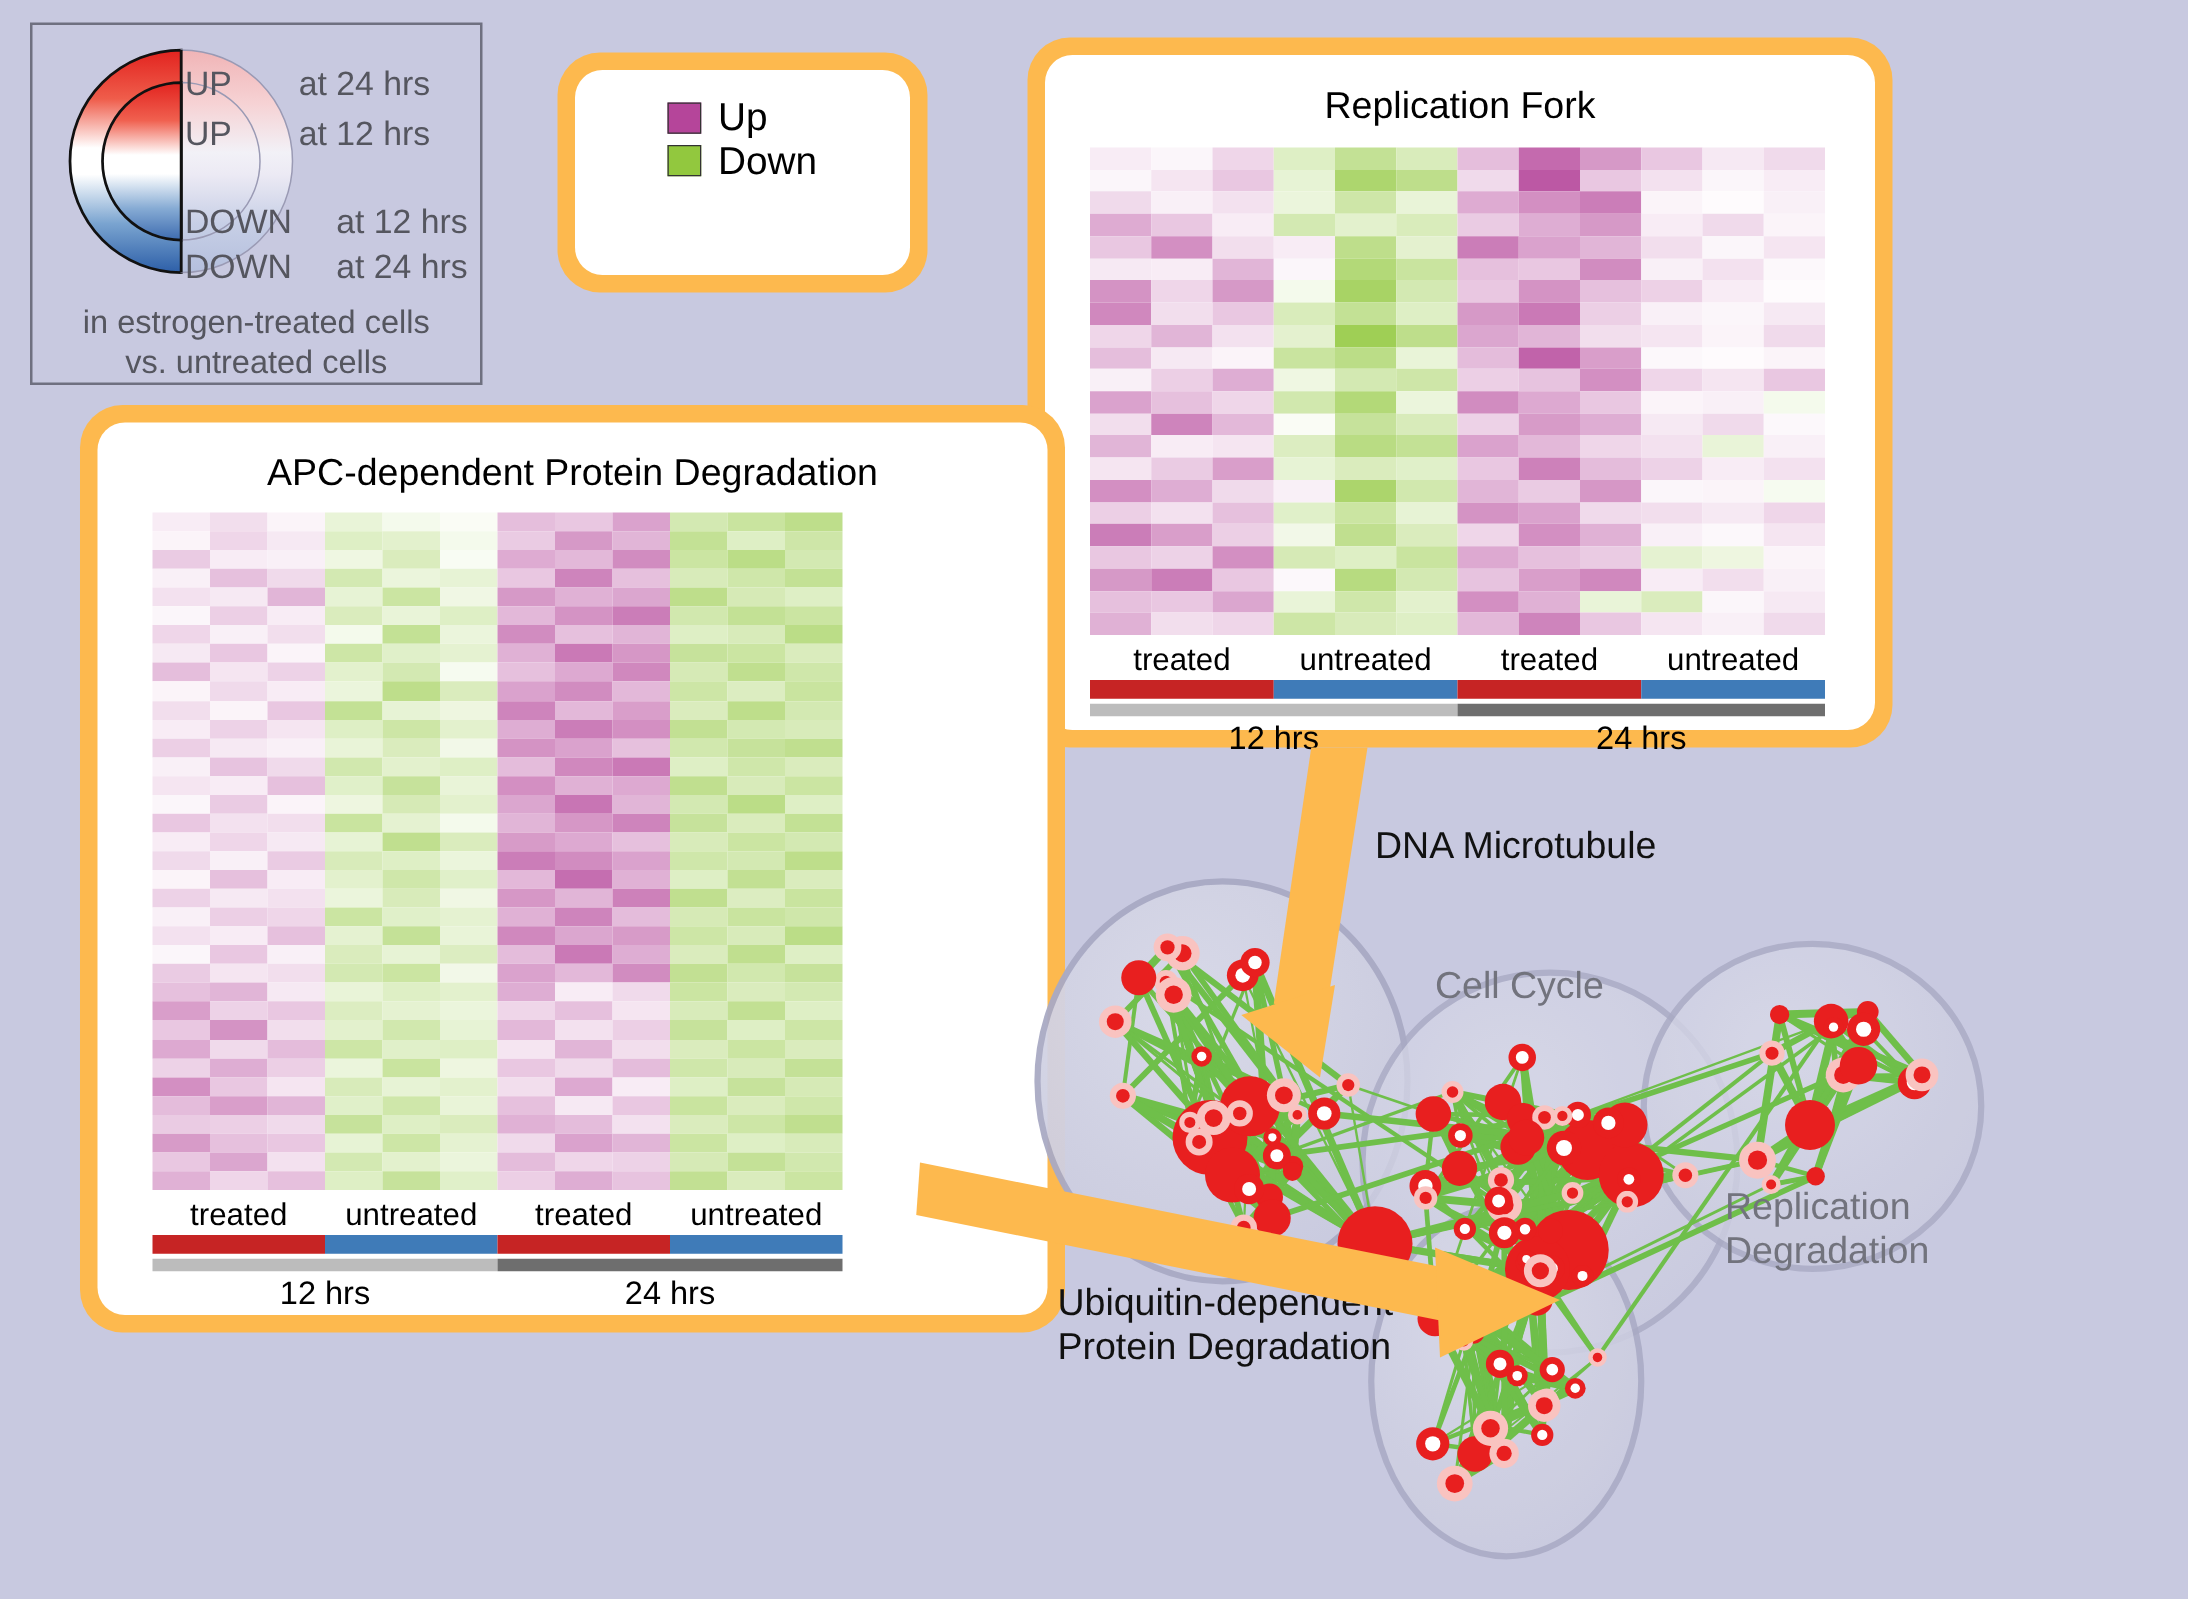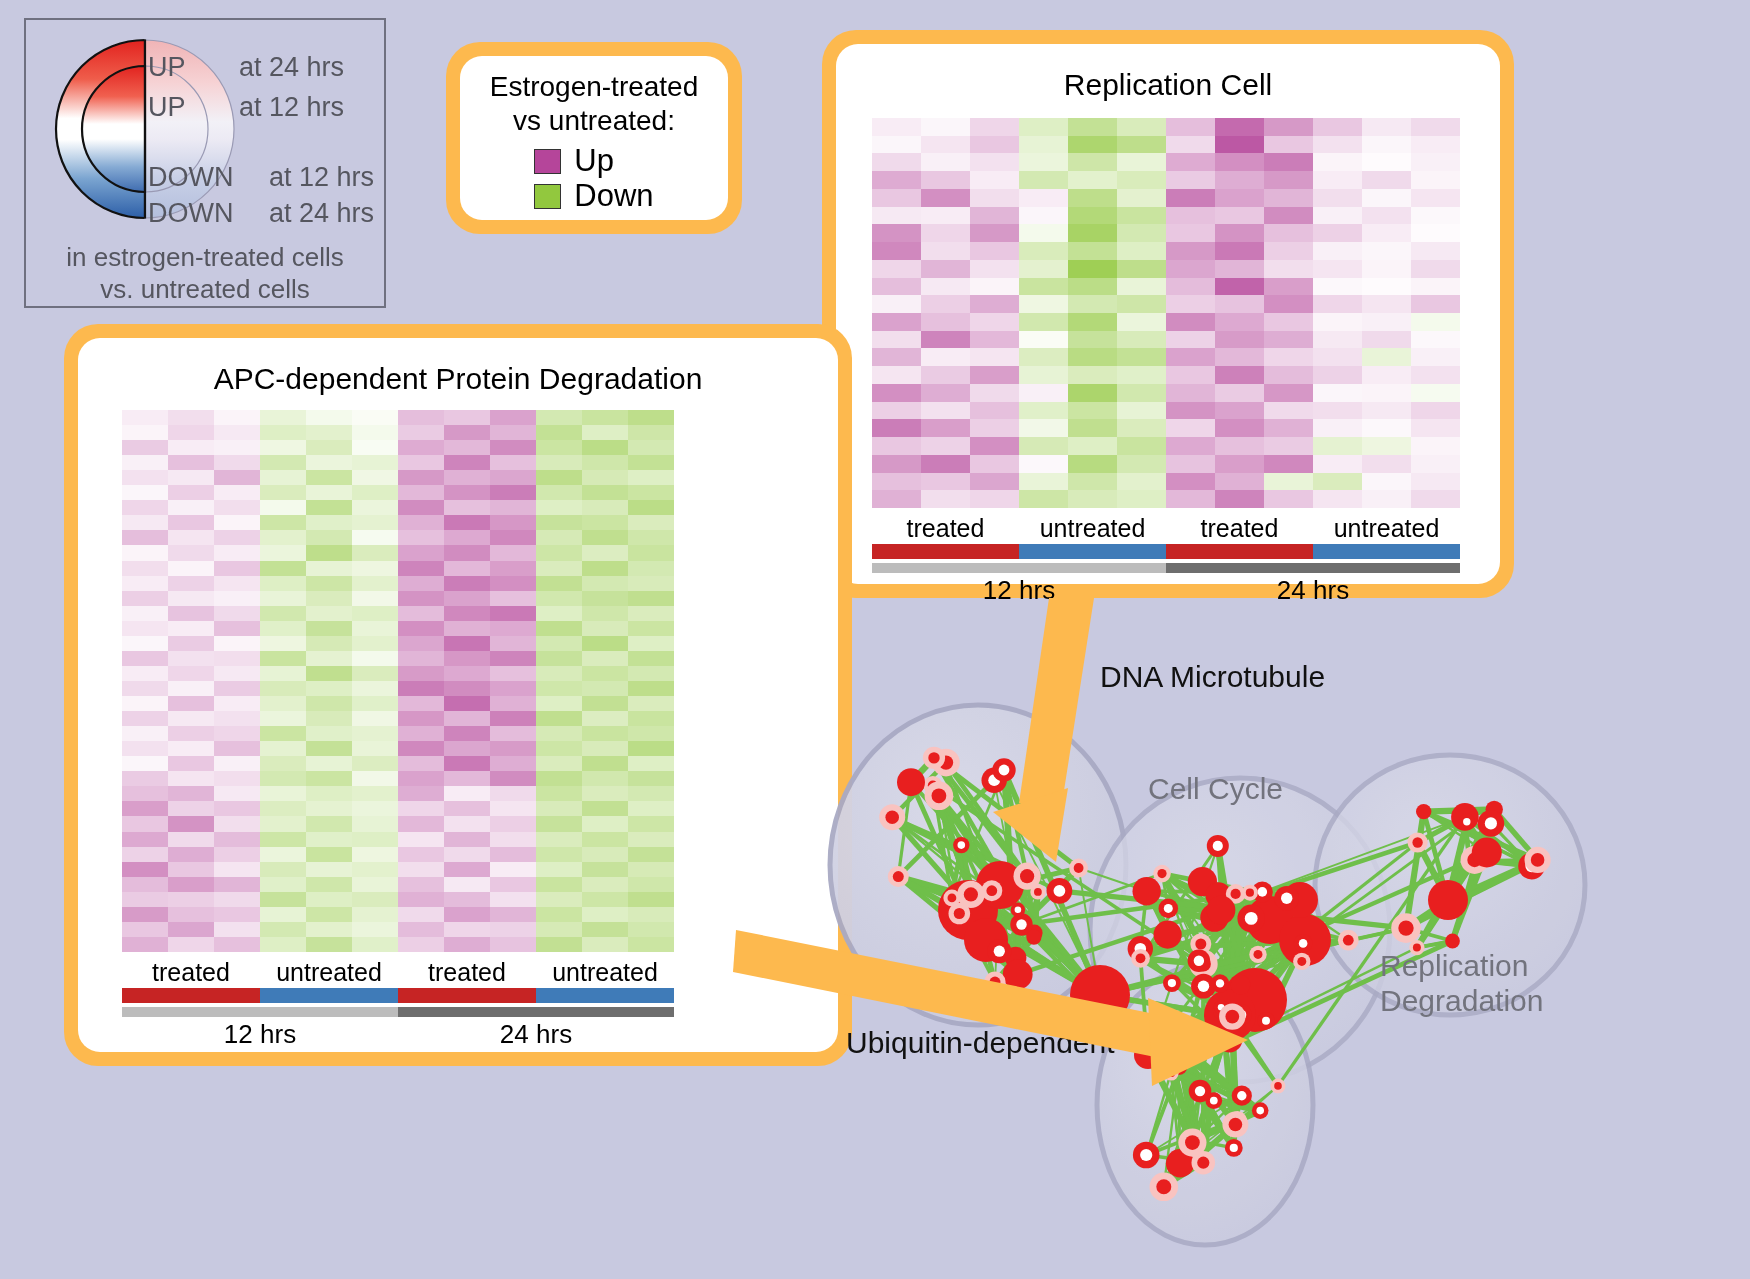--- a/index.html
+++ b/index.html
@@ -150,41 +150,37 @@
     <span class="ckey-lbl" style="left:122px; top:178px;">DOWN</span>
     <span class="ckey-lbl" style="left:243px; top:178px;">at 24 hrs</span>
 
     <div class="ckey-foot" style="top:254px;">vs. untreated cells</div>
     <div class="ckey-foot" style="top:222px;">in estrogen-treated cells</div>
   </div>
 
   <div class="panel" id="legend">
     <div class="panel-inner">
       <div class="legend-body">
-        <div class="legend-title">
-          <div>Estrogen-treated</div>
-          <div>vs untreated:</div>
-        </div>
         <div class="legend-rows">
           <div class="legend-row">
             <span class="swatch" id="sw-up" style="background: rgb(181, 69, 154);"></span>
             <span class="lr-label">Up</span>
           </div>
           <div class="legend-row">
             <span class="swatch" id="sw-down" style="background: rgb(146, 200, 62);"></span>
             <span class="lr-label">Down</span>
           </div>
         </div>
       </div>
     </div>
   </div>
 
   <div class="panel" id="panel-rf">
     <div class="panel-inner">
-      <div class="hm-title" style="top:24px;">Replication Cell</div>
+      <div class="hm-title" style="top:24px;">Replication Fork</div>
       <div class="heat" id="heat-rf" style="left: 36px; top: 74px; width: 588px; height: 390px; grid-template-columns: repeat(12, 1fr); grid-template-rows: repeat(22, 1fr);">
           <div style="background:rgb(248,236,245)"></div>
           <div style="background:rgb(251,246,250)"></div>
           <div style="background:rgb(239,214,233)"></div>
           <div style="background:rgb(222,239,197)"></div>
           <div style="background:rgb(195,225,149)"></div>
           <div style="background:rgb(217,236,187)"></div>
           <div style="background:rgb(229,190,220)"></div>
           <div style="background:rgb(196,106,174)"></div>
           <div style="background:rgb(214,153,199)"></div>
@@ -1501,20 +1497,21 @@
     </svg>
 
     <div class="net-label dark" style="left:300px; top:60px;">DNA Microtubule</div>
     <div class="net-label gray" style="left:348px; top:172px;">Cell Cycle</div>
     <div class="net-label gray two" style="left:580px; top:348px;">
       <div>Replication</div>
       <div>Degradation</div>
     </div>
     <div class="net-label dark two" style="left:46px; top:425px;">
       <div>Ubiquitin-dependent</div>
+      <div>Protein Degradation</div>
     </div>
   </div>
 
   <svg id="connectors" viewBox="0 0 1750 1279">
 
     <g>
       <path d="M1094,598 L1061,810 L1019,803 L1049,598 Z" fill="#fdb94e"></path>
       <path d="M1068,788 L1056,862 L993,812 Z" fill="#fdb94e"></path>
     </g>
 

